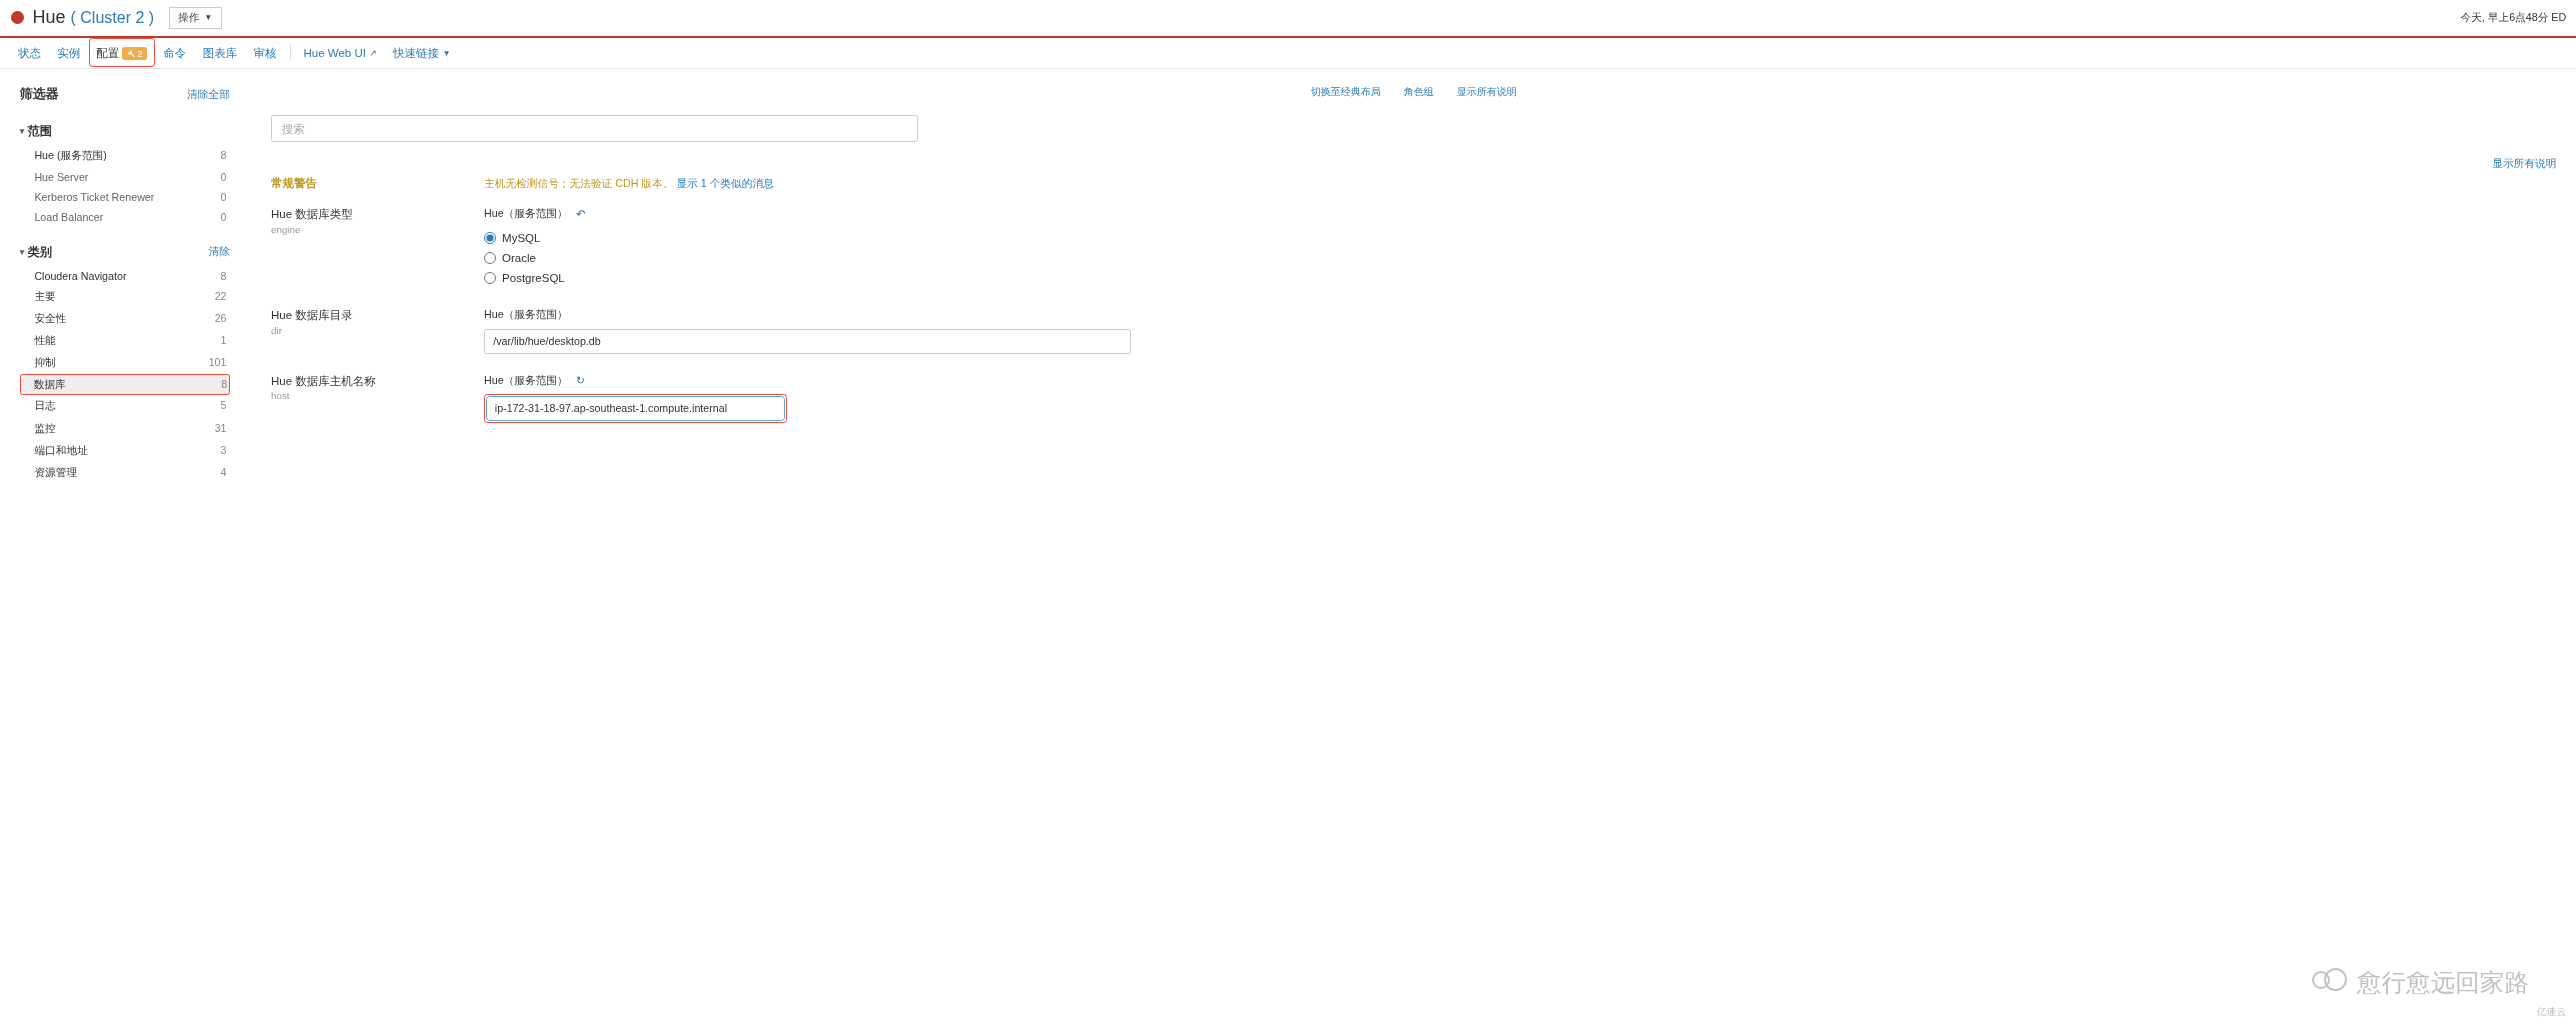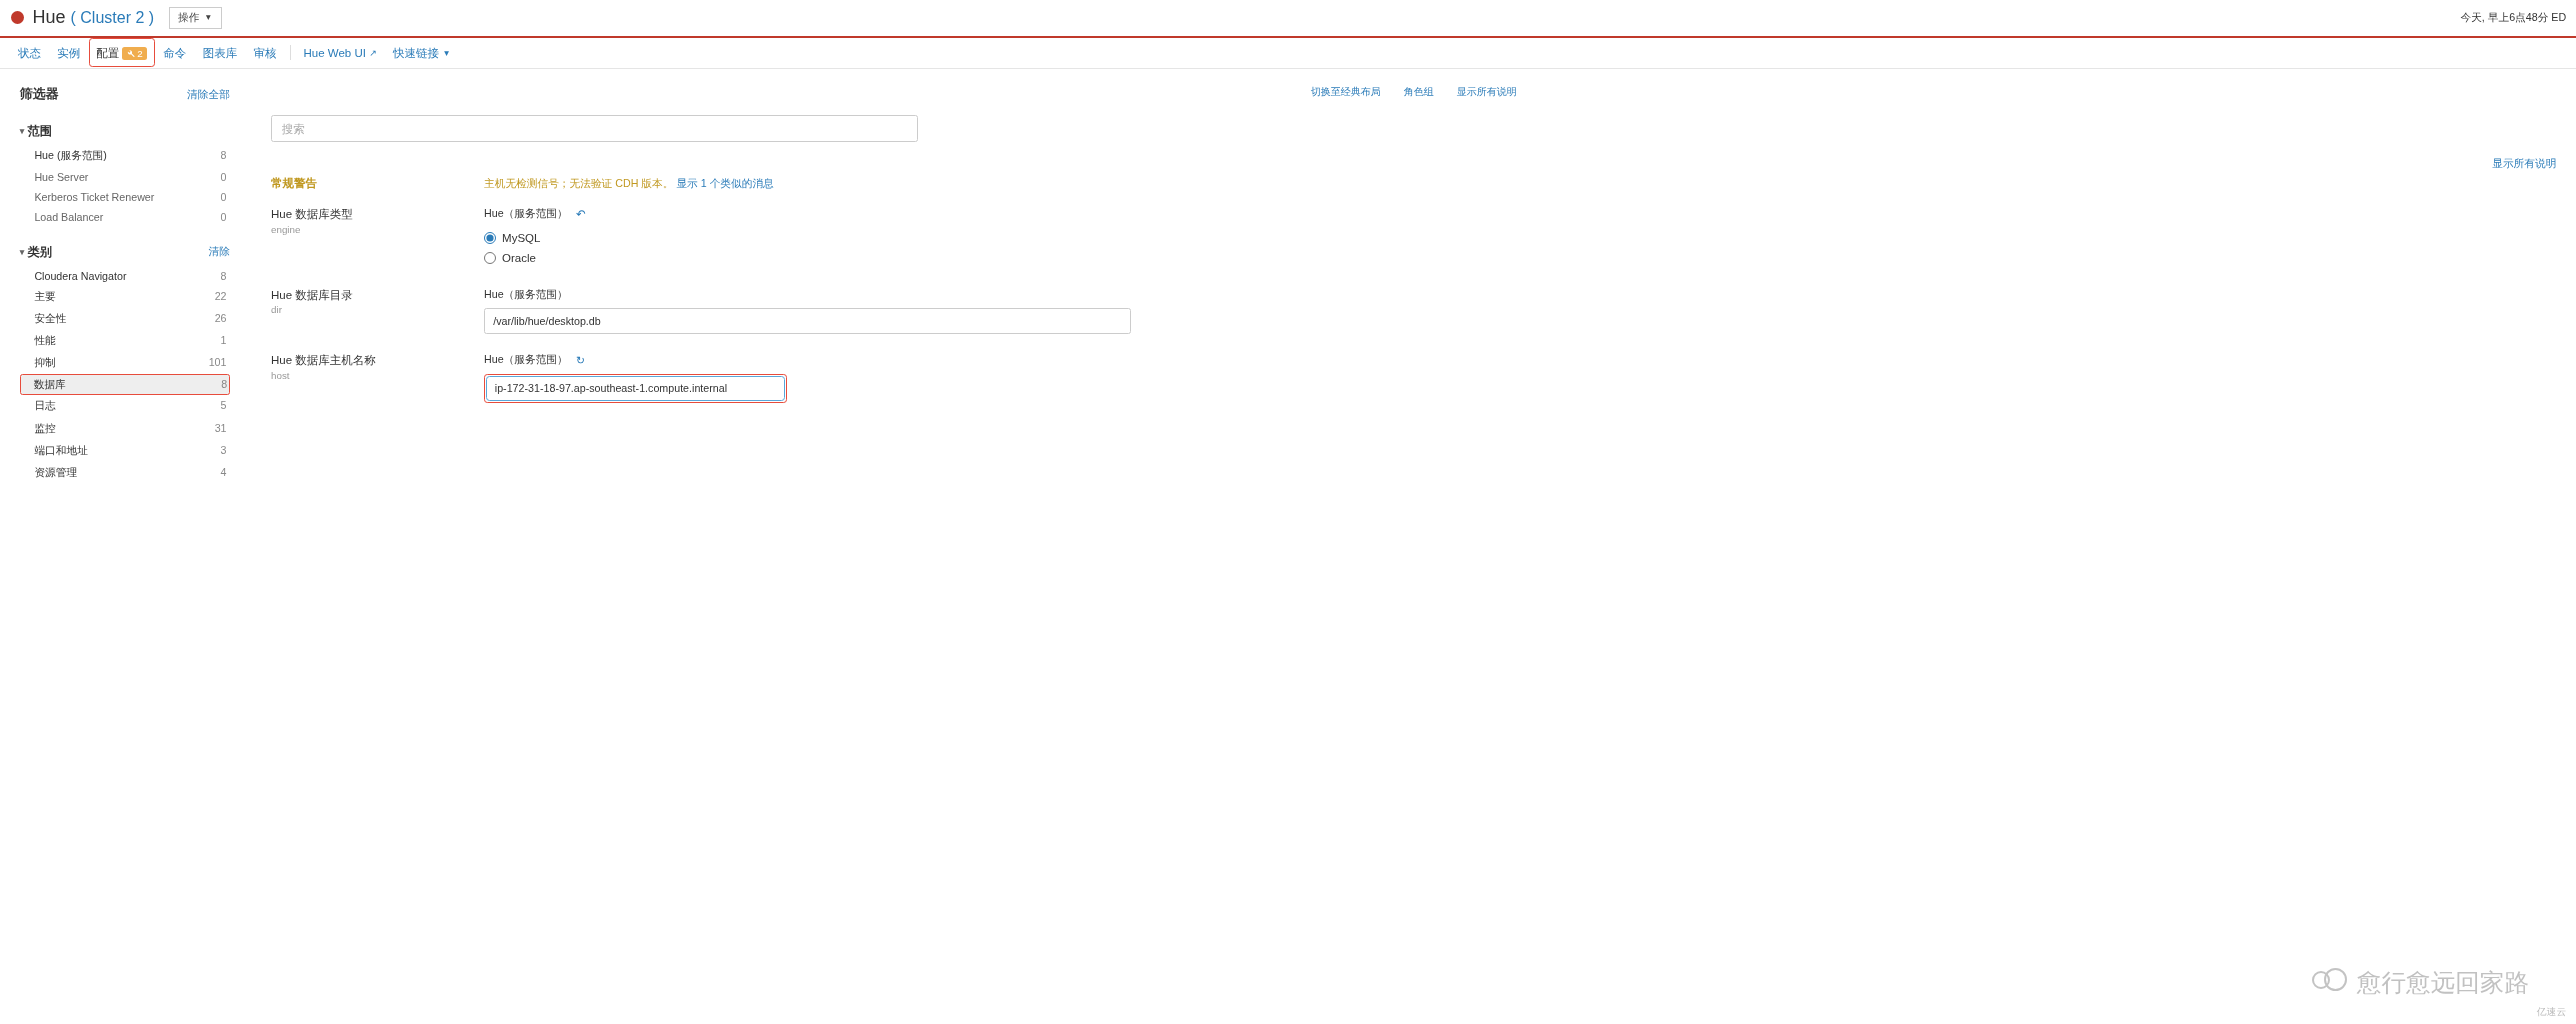--- a/index.html
+++ b/index.html
@@ -242,20 +242,24 @@
           <span class="undo">↶</span>
         </div>
         <label class="radio-item">
             <input type="radio" name="eng" checked="" style="">
             <span>MySQL</span>
           </label>
         <label class="radio-item">
             <input type="radio" name="eng" style="">
             <span>Oracle</span>
           </label>
+        <label class="radio-item">
+            <input type="radio" name="eng" style="">
+            <span>PostgreSQL</span>
+          </label>
       </div>
 
     </div>
 
     
     <div class="config-row">
       <div class="config-label">
         <div class="name">Hue 数据库目录</div>
         <div class="sub">dir</div>
       </div>

